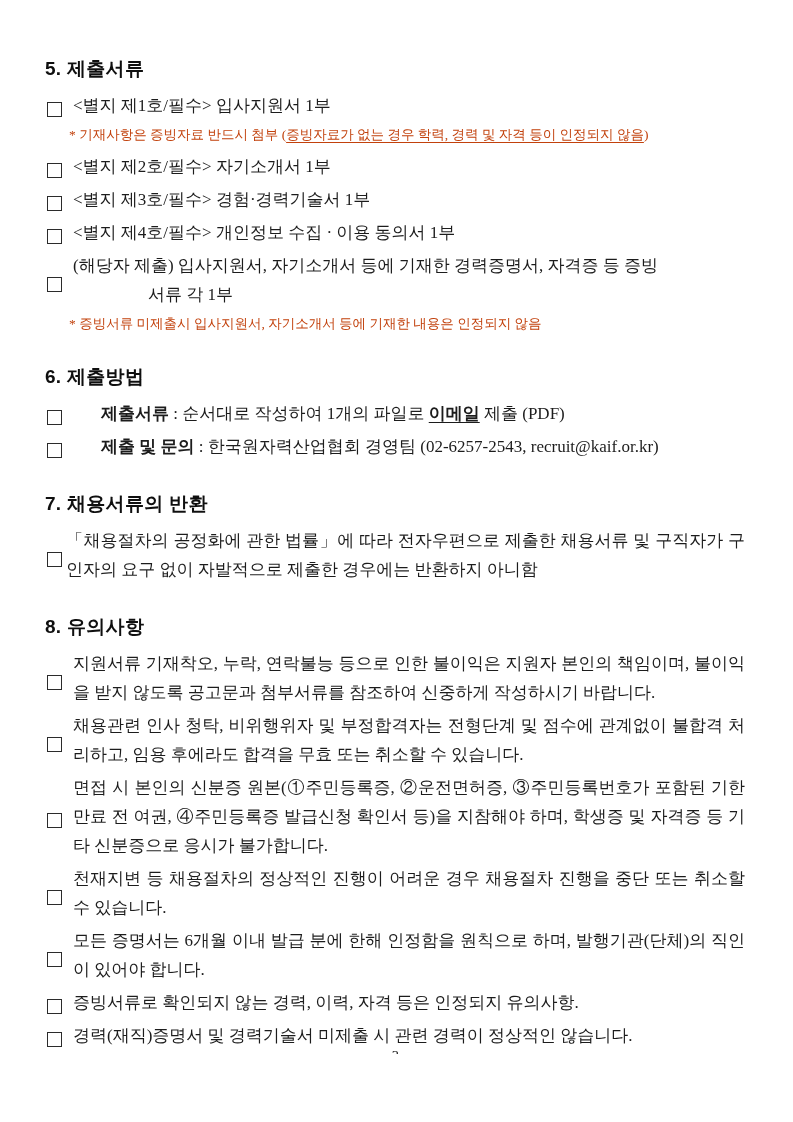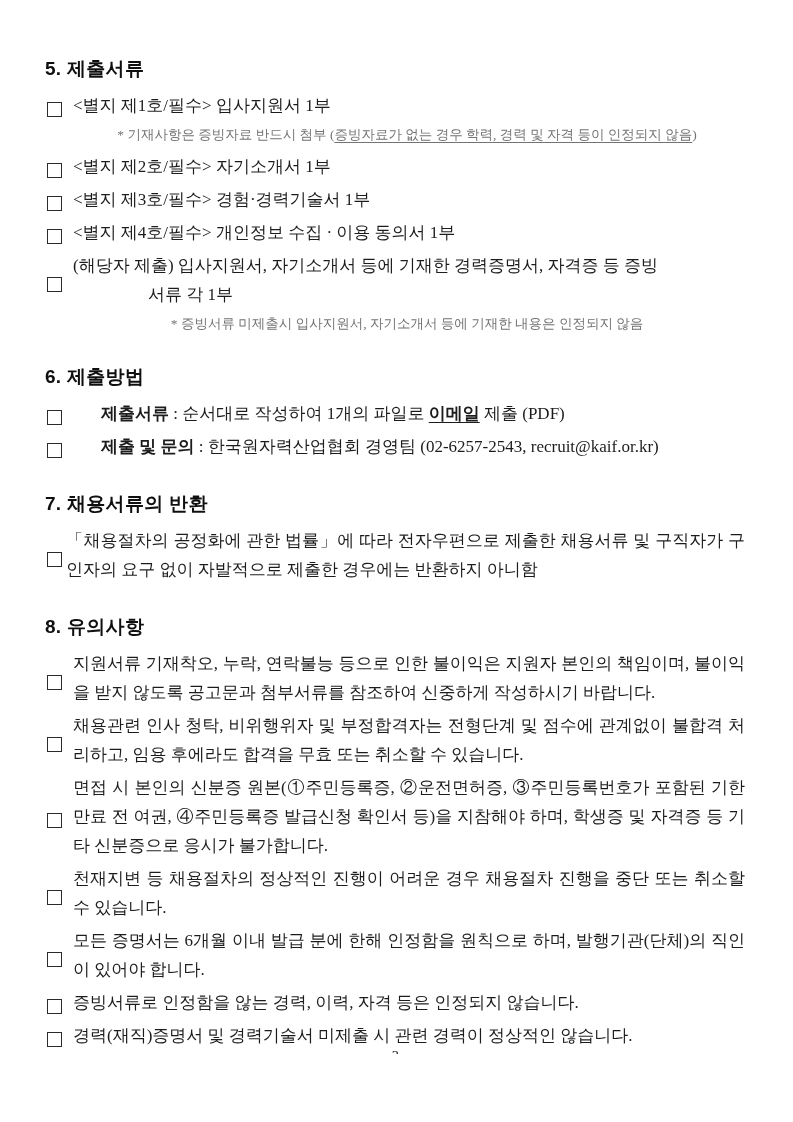--- a/index.html
+++ b/index.html
@@ -38,22 +38,21 @@
     height: 13px;
     border: 1.6px solid #2b2b2b;
     background: #ffffff;
     margin: 8px 11px 0 0;
   }
   .itext { flex: 1 1 auto; min-width: 0; }
   .note {
     font-size: 13.5px;
     line-height: 21px;
     margin: 0 0 7px 24px;
-    color: #737373;
-    text-align: center;
+    color: #c2410c;
   }
   .bold { font-weight: 700; margin-left: 28px; }
   .ul { text-decoration: underline; text-underline-offset: 3px; }
   .bold-ul { font-weight: 700; text-decoration: underline; text-underline-offset: 3px; }
   .indent2 { padding-left: 75px; }
   .tight-cb { margin-right: 4px; }
   .footer {
     position: absolute;
     left: 0; right: 0;
     top: 1048px;
@@ -144,21 +143,21 @@
     <div class="item">
       <span class="cb"></span>
       <span class="itext">천재지변 등 채용절차의 정상적인 진행이 어려운 경우 채용절차 진행을 중단 또는 취소할 수 있습니다.</span>
     </div>
     <div class="item">
       <span class="cb"></span>
       <span class="itext">모든 증명서는 6개월 이내 발급 분에 한해 인정함을 원칙으로 하며, 발행기관(단체)의 직인이 있어야 합니다.</span>
     </div>
     <div class="item">
       <span class="cb"></span>
-      <span class="itext">증빙서류로 인정함을 않는 경력, 이력, 자격 등은 인정되지 않습니다.</span>
+      <span class="itext">증빙서류로 확인되지 않는 경력, 이력, 자격 등은 인정되지 유의사항.</span>
     </div>
     <div class="item">
       <span class="cb"></span>
       <span class="itext">경력(재직)증명서 및 경력기술서 미제출 시 관련 경력이 정상적인 않습니다.</span>
     </div>
   </div>
 
   <div class="footer">- 3 -</div>
 </div>
 

